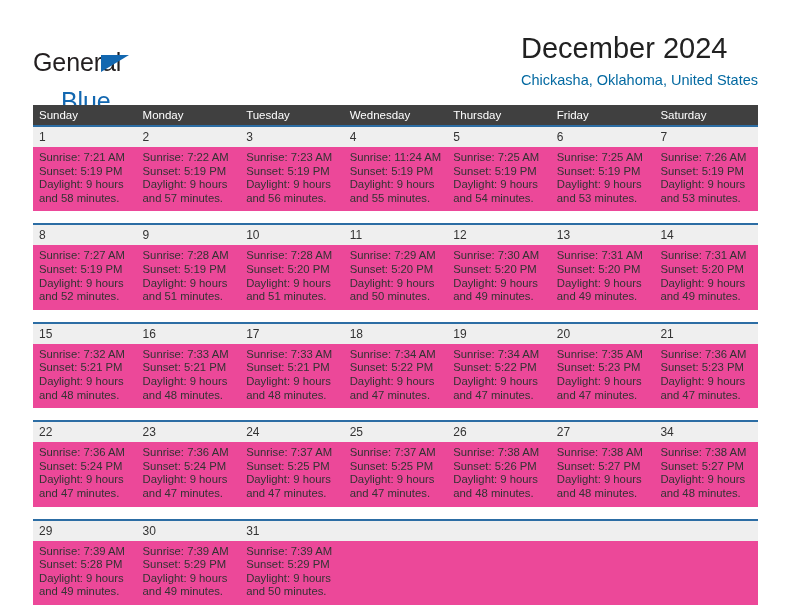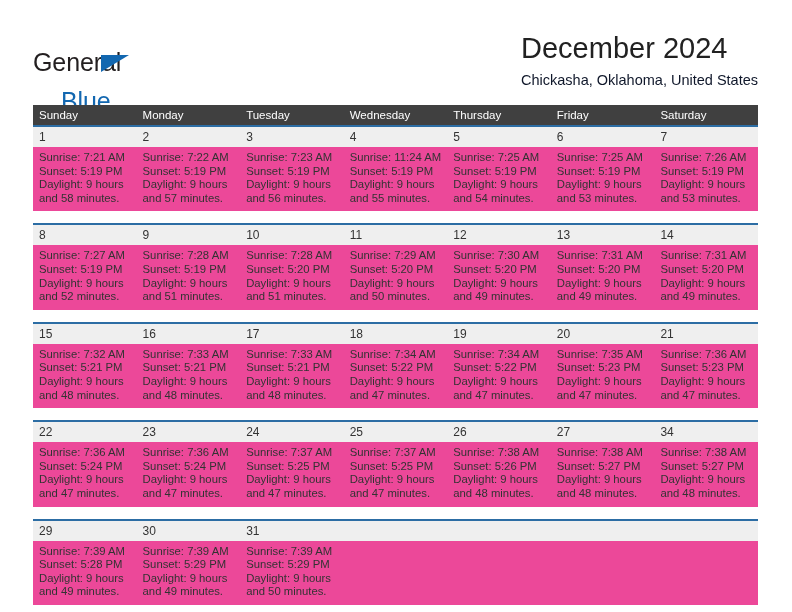--- a/index.html
+++ b/index.html
@@ -76,21 +76,21 @@
     font-size: 29px;
     line-height: 36px;
     color: #212121;
     font-weight: normal;
     margin: 0;
     white-space: nowrap;
   }
   .cal-subtitle {
     font-size: 14.5px;
     line-height: 22px;
-    color: #0f172a;
+    color: #0369a1;
     margin: 3px 0 0 0;
     white-space: nowrap;
   }
 
   
   .calendar {
     position: absolute;
     left: 33px;
     top: 105px;
     width: 725px;

